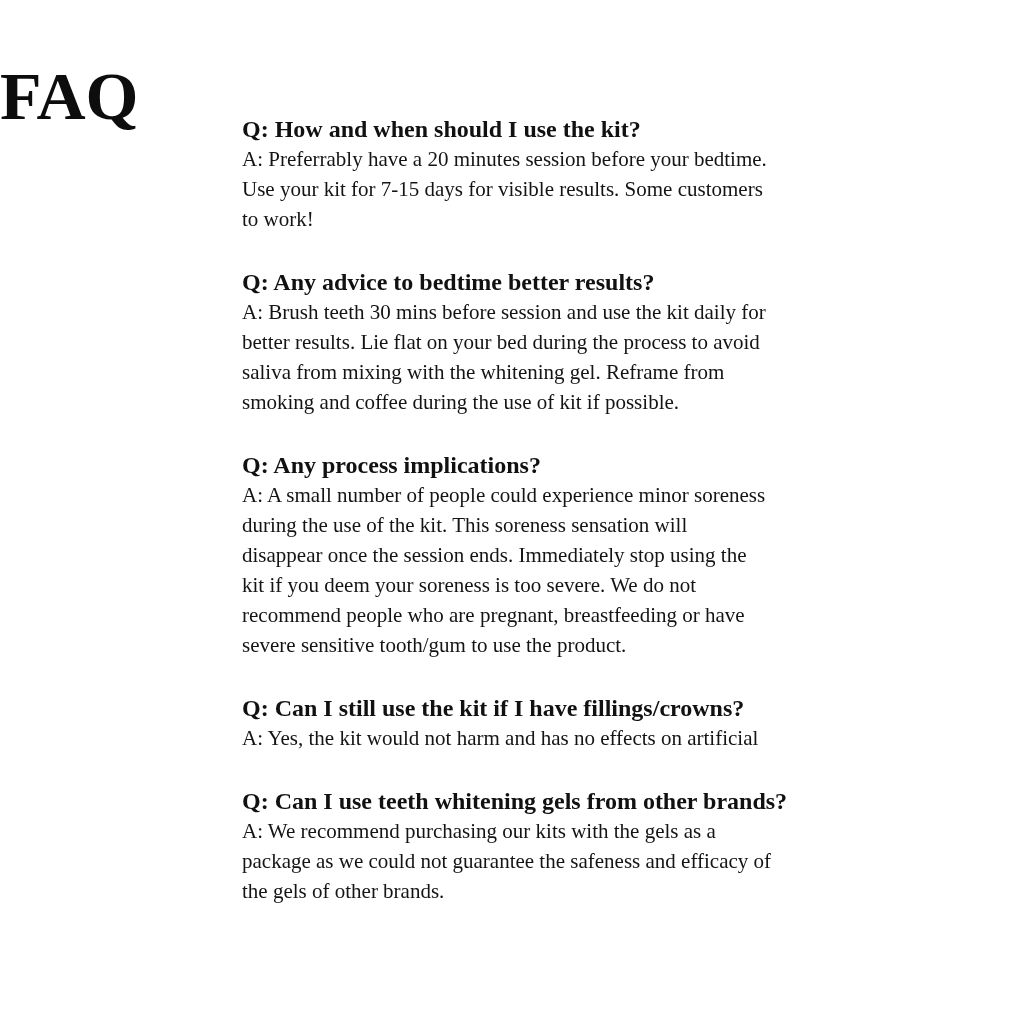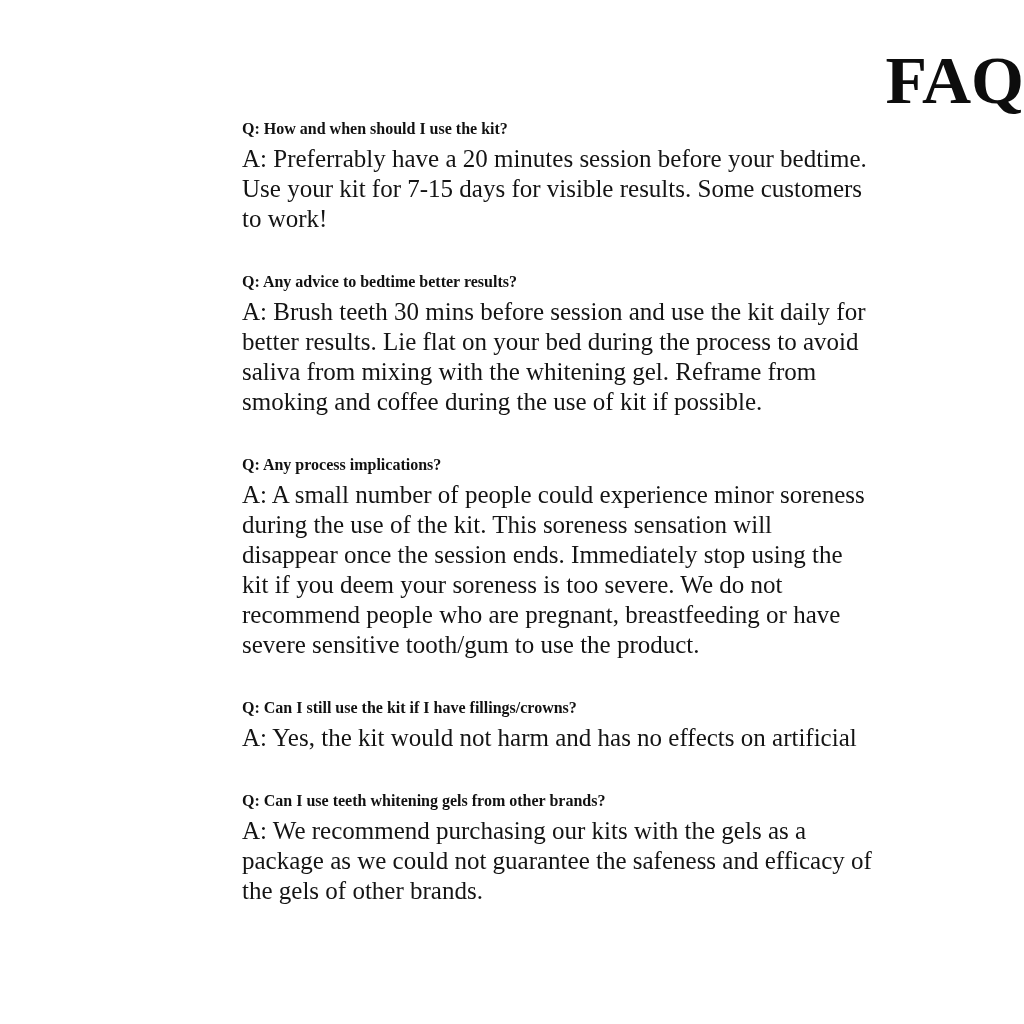--- a/index.html
+++ b/index.html
@@ -15,47 +15,47 @@
     color: #111111;
     overflow: hidden;
   }
   .page {
     position: absolute;
     inset: 0;
     background: #ffffff;
   }
   .faq-title {
     margin: 0;
-    padding-top: 46px;
-    text-align: right;
+    padding-top: 62px;
+    text-align: left;
     font-size: 68px;
     line-height: 68px;
     font-weight: bold;
     letter-spacing: 0px;
     color: #0d0d0d;
   }
   .content {
     position: absolute;
     left: 242px;
     top: 114px;
     width: 600px;
   }
   .section {
     margin: 0 0 33px 0;
   }
   .question {
     font-weight: bold;
-    font-size: 16px;
+    font-size: 24px;
     line-height: 30px;
     white-space: nowrap;
     color: #111111;
   }
   .answer-line {
     font-weight: normal;
-    font-size: 25px;
+    font-size: 21px;
     line-height: 30px;
     white-space: nowrap;
     color: #141414;
   }
 </style>
 </head>
 <body>
 
 <div class="page">
   <h1 class="faq-title">FAQ</h1>

